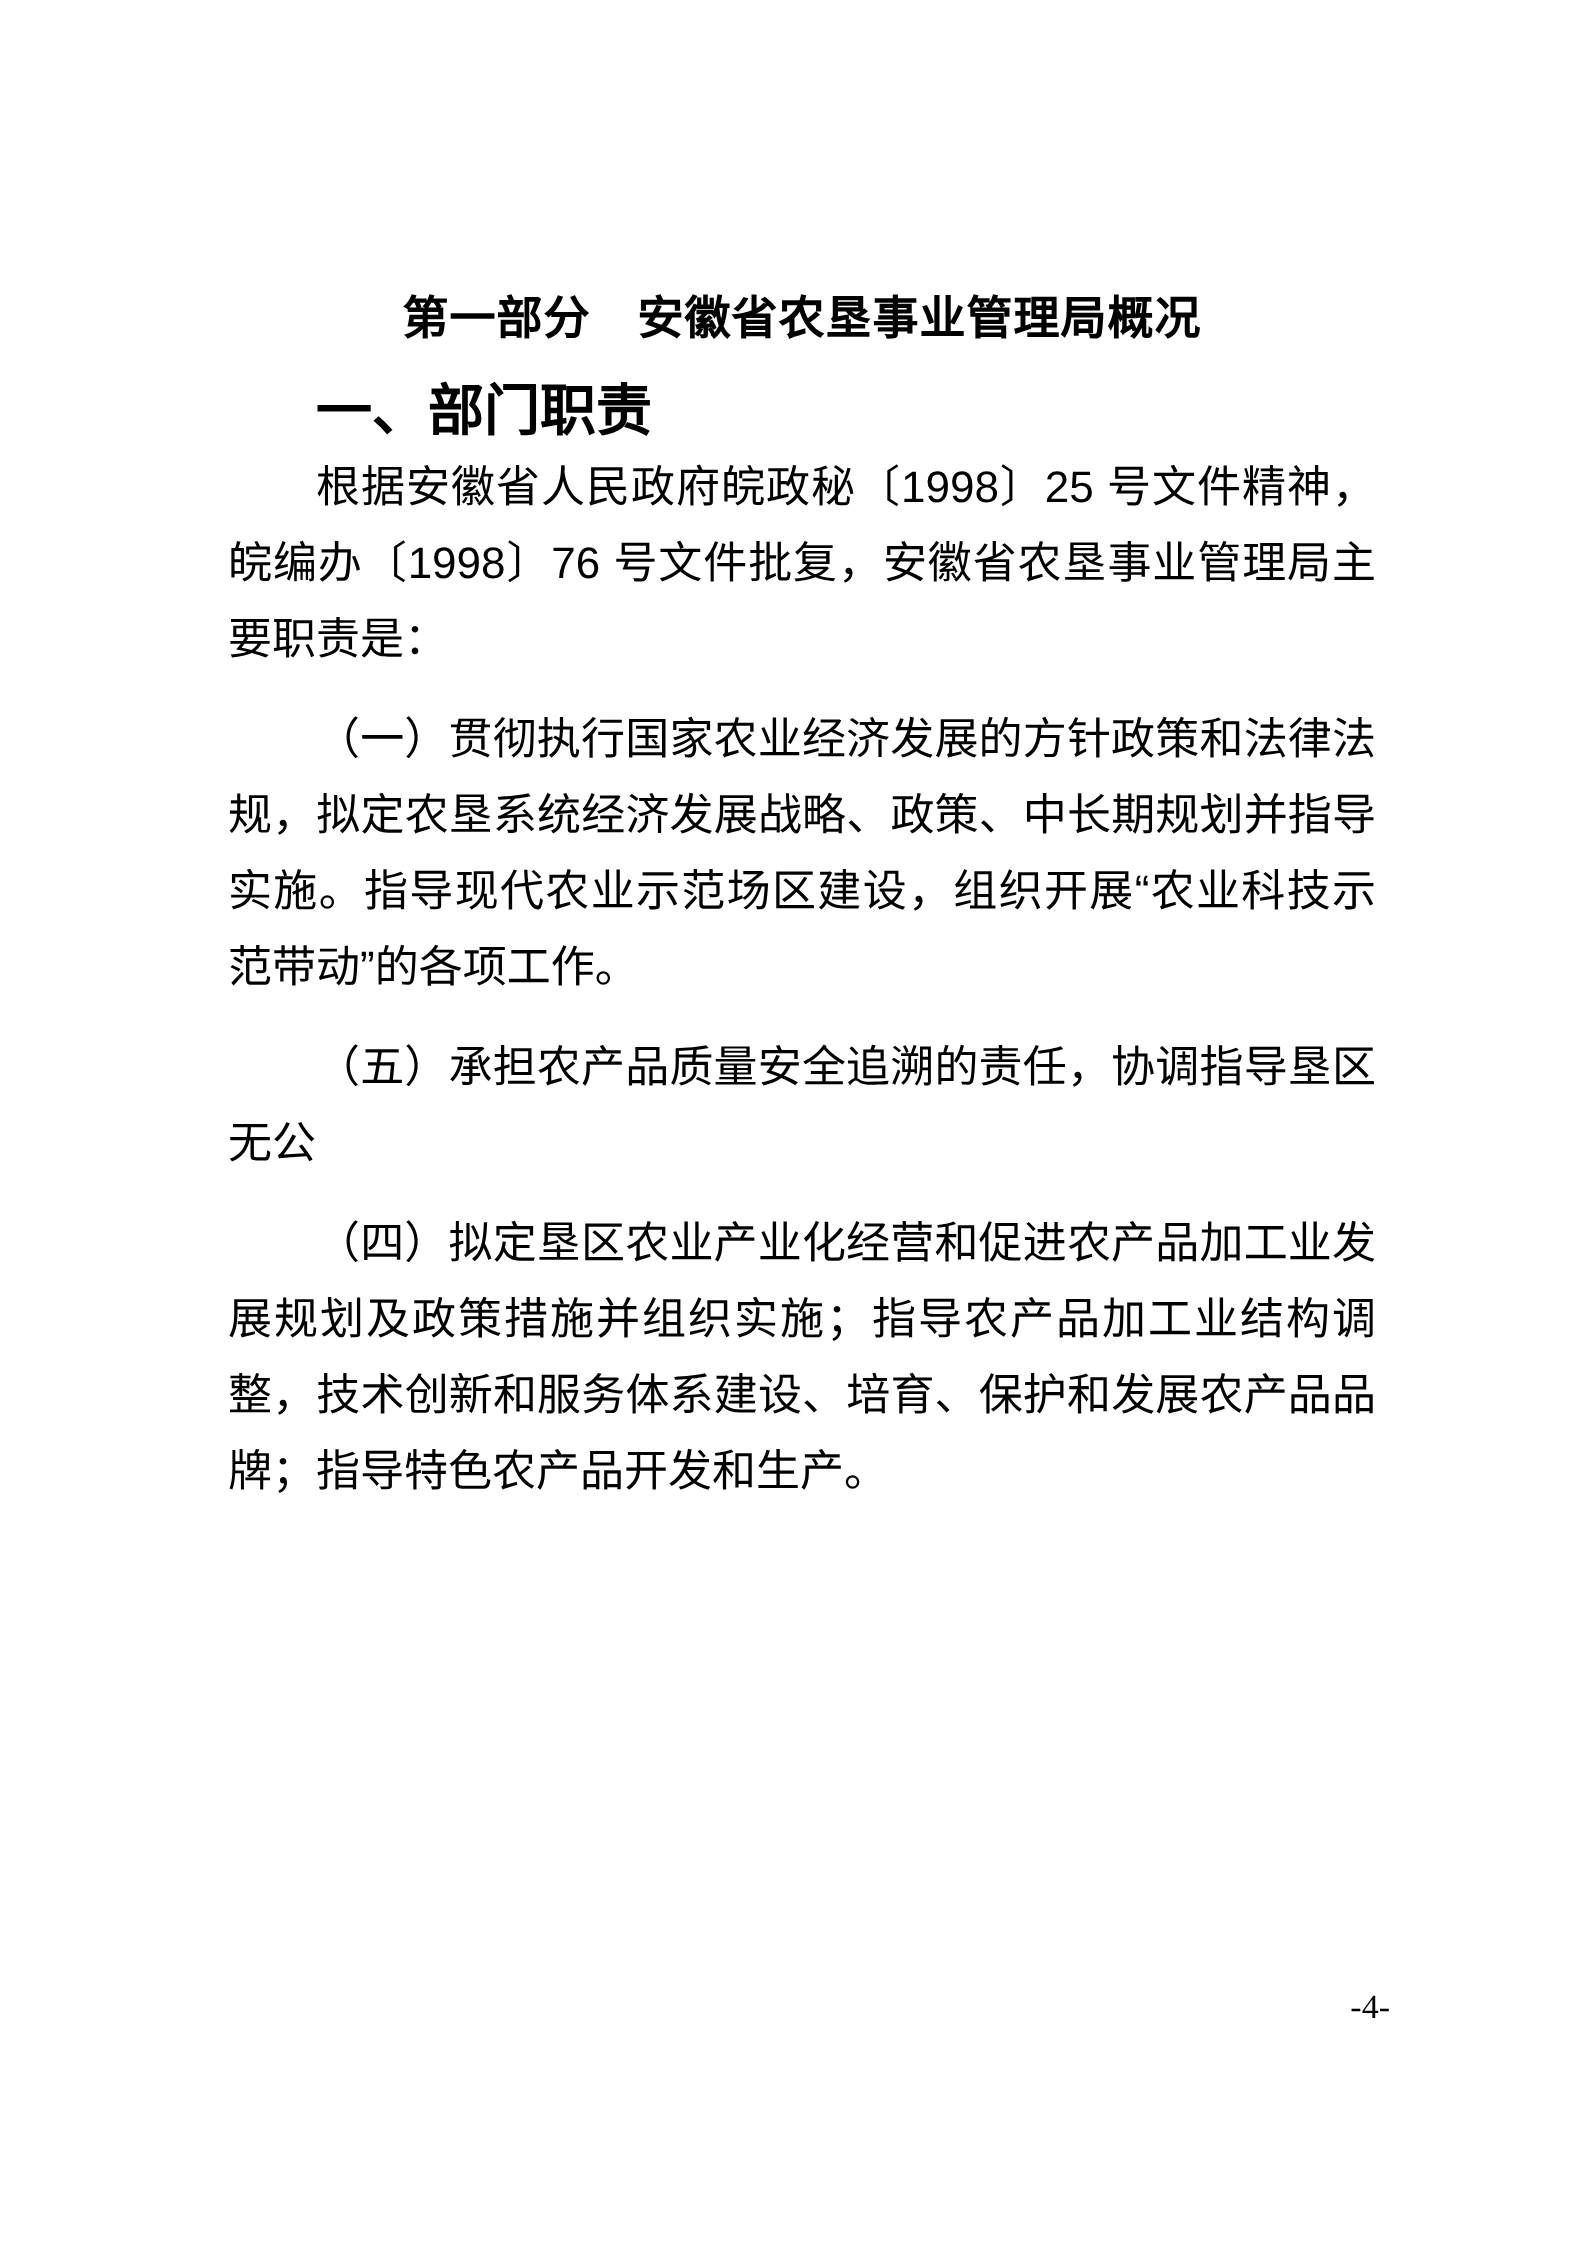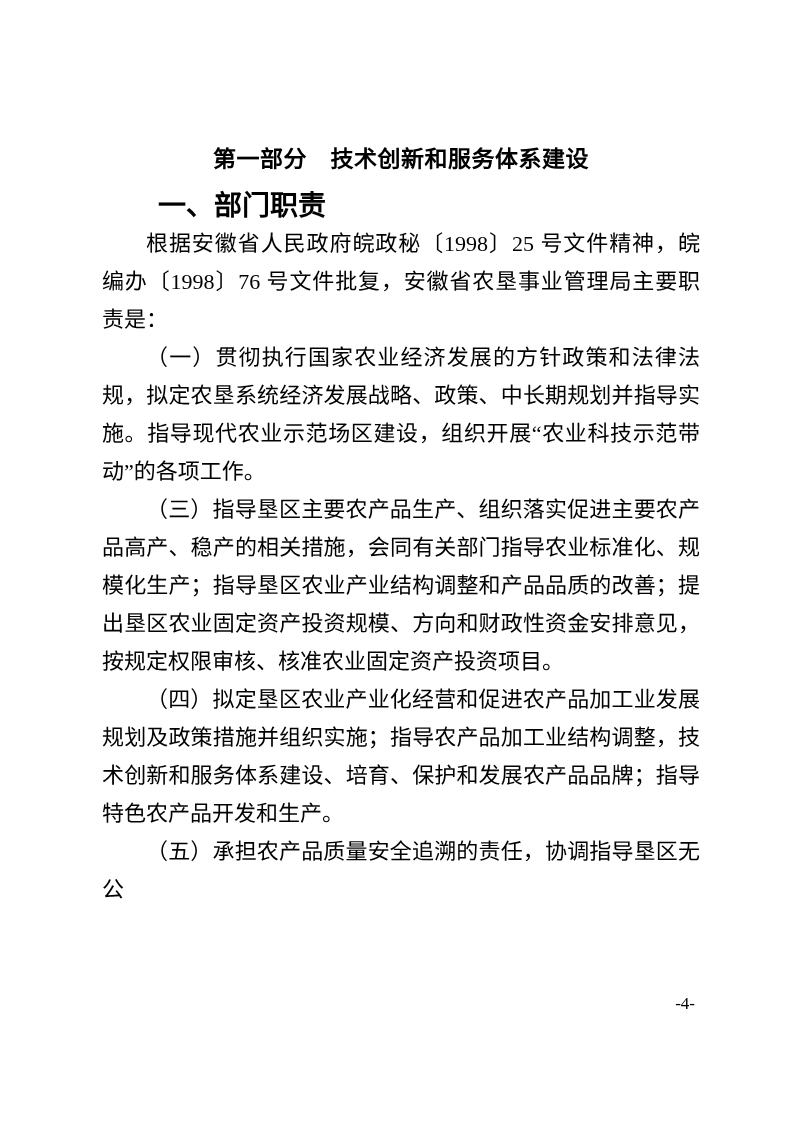--- a/index.html
+++ b/index.html
@@ -33,22 +33,22 @@
   }
   .section-heading {
     margin: 19px 0 0 0;
     font-family: "Liberation Sans", sans-serif;
     font-weight: bold;
     font-size: 28px;
     line-height: 28px;
     text-indent: 2em;
   }
   .para {
-    margin: 0;
-    font-family: Liberation Serif, serif;
+    margin: 12px;
+    font-family: Liberation Sans, sans-serif;
     font-size: 22px;
     line-height: 38px;
     text-align: justify;
     text-indent: 2em;
   }
   .para.first {
     margin-top: 5px;
   }
   .page-number {
     position: absolute;
@@ -57,22 +57,21 @@
     font-family: "Liberation Serif", serif;
     font-size: 17px;
     line-height: 17px;
   }
 </style>
 </head>
 <body>
 
 <div class="page">
   <div class="content">
-    <h1 class="doc-title">第一部分　技术创新和服务体系建设</h1>
+    <h1 class="doc-title">第一部分　安徽省农垦事业管理局概况</h1>
     <h2 class="section-heading">一、部门职责</h2>
     <p class="para first">根据安徽省人民政府皖政秘〔1998〕25 号文件精神，皖编办〔1998〕76 号文件批复，安徽省农垦事业管理局主要职责是：</p>
     <p class="para">（一）贯彻执行国家农业经济发展的方针政策和法律法规，拟定农垦系统经济发展战略、政策、中长期规划并指导实施。指导现代农业示范场区建设，组织开展“农业科技示范带动”的各项工作。</p>
-    <p class="para">（三）指导垦区主要农产品生产、组织落实促进主要农产品高产、稳产的相关措施，会同有关部门指导农业标准化、规模化生产；指导垦区农业产业结构调整和产品品质的改善；提出垦区农业固定资产投资规模、方向和财政性资金安排意见，按规定权限审核、核准农业固定资产投资项目。</p>
+    <p class="para">（五）承担农产品质量安全追溯的责任，协调指导垦区无公</p>
     <p class="para">（四）拟定垦区农业产业化经营和促进农产品加工业发展规划及政策措施并组织实施；指导农产品加工业结构调整，技术创新和服务体系建设、培育、保护和发展农产品品牌；指导特色农产品开发和生产。</p>
-    <p class="para">（五）承担农产品质量安全追溯的责任，协调指导垦区无公</p>
   </div>
   <div class="page-number">-4-</div>
 </div>
 
 </body></html>

